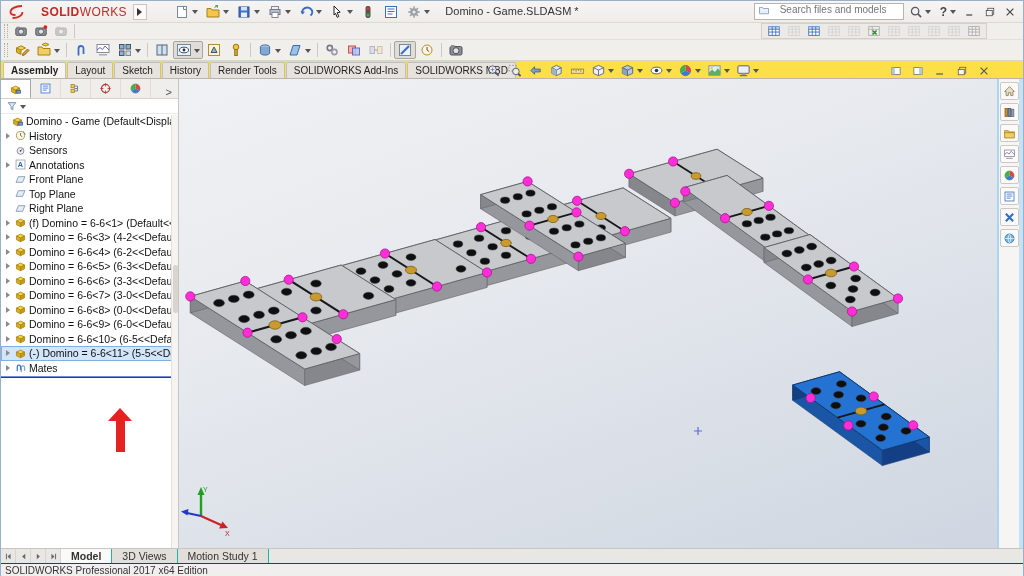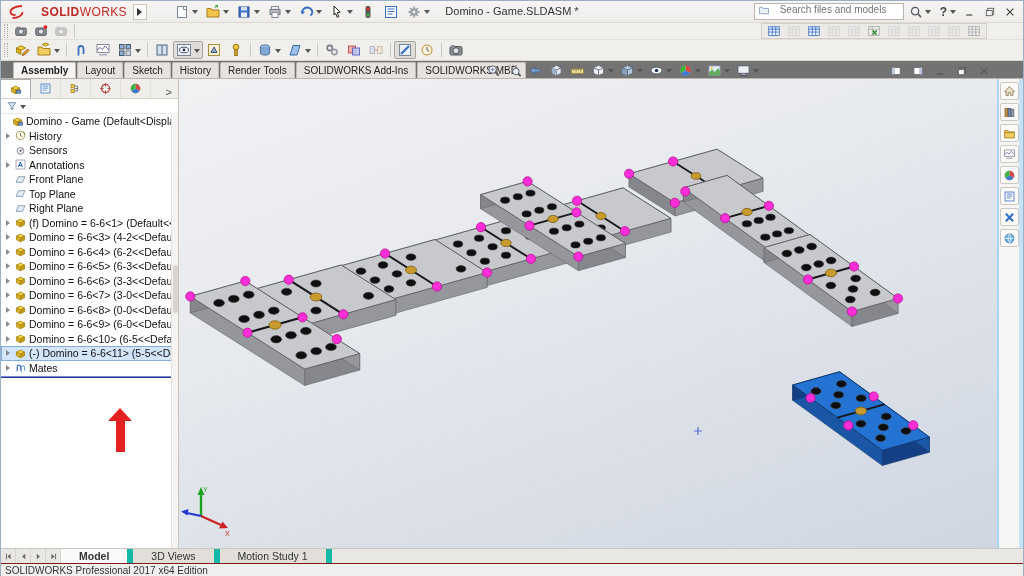--- a/index.html
+++ b/index.html
@@ -21,21 +21,21 @@
 .vsep{width:1px;height:14px;background:#ccc8c2;margin:0 3px;align-self:center}
 .grip{width:4px;height:14px;border-left:1px dotted #b0aca6;border-right:1px dotted #b0aca6;margin:0 3px 0 1px}
 .title-text{position:absolute;left:50%;transform:translateX(-50%);top:4px;font-size:11px;color:#333;white-space:nowrap}
 .tb-right{margin-left:auto;display:flex;align-items:center;gap:2px}
 .searchbox{display:flex;align-items:flex-start;width:150px;height:17px;background:#fff;border:1px solid #b9b5ae;padding:0 3px;gap:10px}
 .searchbox input{border:none;outline:none;flex:1;font-size:10px;color:#888;font-family:inherit;background:transparent;min-width:0}
 .helpq{font-weight:bold;color:#444;font-size:12px;padding:0 1px}
 .row2{height:17px;display:flex;align-items:center;background:#f1efec;border-bottom:1px solid #e3e0db;padding:0 2px}
 .tgroup{display:flex;align-items:center;border:1px solid #d3d0ca;background:#eceae6;padding:0 2px;margin-left:auto;margin-right:34px;height:16px}
 .row3{height:21px;display:flex;align-items:center;background:#f1efec;border-bottom:1px solid #d8d4ce;padding:0 2px}
-.tabrow{height:18px;background:#737373;display:flex;align-items:flex-end;padding-left:12px;position:relative;border-bottom:1px solid #b9b5ae}
+.tabrow{height:18px;background:#fde047;display:flex;align-items:flex-end;padding-left:2px;position:relative;border-bottom:1px solid #b9b5ae}
 .ctab{padding:2px 7px 2px;font-size:10px;color:#222;background:#e6e3de;border:1px solid #c3bfb8;border-bottom:none;margin-right:1px;white-space:nowrap;border-radius:2px 2px 0 0}
 .ctab.active{background:#f6f5f3;font-weight:bold}
 .headsup{position:absolute;left:482px;top:0;display:flex;align-items:center;gap:0}
 .doc-ctl{position:absolute;right:30px;top:1px;display:flex;align-items:center;gap:4px;color:#666}
 .main{display:flex;height:469px;background:#fff}
 .leftpanel{width:178px;position:relative;background:#fff;border-right:1px solid #c8c5c0;overflow:hidden}
 .ptabs{height:20px;display:flex;background:#f0eeea;border-bottom:1px solid #d6d3cd;align-items:flex-end}
 .ptab{width:30px;height:19px;display:inline-flex;align-items:center;justify-content:center;border-right:1px solid #e0ddd7}
 .ptab.active{background:#fff;border-top:1px solid #aaa;border-right:1px solid #aaa}
 .pchevron{margin-left:auto;padding:0 6px;color:#555;font-size:11px}
@@ -53,21 +53,21 @@
 .red-arrow .head{width:0;height:0;border:12px solid transparent;border-bottom:13px solid #e42222;margin:0 auto}
 .red-arrow .shaft{width:9px;height:31px;background:#e42222;margin:0 auto}
 .tree-scroll{position:absolute;right:0;top:36px;bottom:0;width:7px;background:#f5f4f2;border-left:1px solid #e5e2dd}
 .tree-thumb{position:absolute;left:1px;right:0;top:150px;height:48px;background:#d8d5d0;border-radius:2px}
 .viewport{flex:1;position:relative;background:linear-gradient(160deg,#f0f1f3 0%,#e6e9ee 40%,#cfd6e1 100%);overflow:hidden}
 .viewport svg{position:absolute;left:0;top:0}
 .taskpane{width:26px;background:#f6f5f3;border-left:2px solid #a9d6f2;border-right:4px solid #c3e2f6;display:flex;flex-direction:column;align-items:center;padding-top:3px;gap:3px}
 .tp-btn{width:19px;height:18px;display:inline-flex;align-items:center;justify-content:center;border:1px solid #ccc9c3;background:#fbfaf9;border-radius:2px}
 .bottomtabs{height:15px;background:#efedea;border-top:1px solid #c9c5c0;display:flex;align-items:stretch;font-size:10.5px}
 .nav-btn{width:15px;display:inline-flex;align-items:center;justify-content:center;border-right:1px solid #d8d5d0;background:#e9e7e3}
-.btab{padding:0 18px;display:inline-flex;align-items:center;background:#e2dfda;border-right:6px solid #14b8a6;color:#333}
+.btab{padding:0 10px;display:inline-flex;align-items:center;background:#e2dfda;border-right:1px solid #14b8a6;color:#333}
 .btab.active{background:#fbfaf9;font-weight:bold}
 .bt-fill{flex:1;background:#e9e7e3}
 .statusbar{height:14px;background:#f1efed;border-top:1px solid #7f1d1d;display:flex;align-items:center;font-size:10px;color:#333;padding-left:4px}
 .sb-right{margin-left:auto;display:flex;align-items:center;height:100%}
 .sb-item{padding:0 11px;border-left:1px solid #dbd8d3;display:inline-flex;align-items:center;height:100%;white-space:nowrap}
 .sb-gap{width:38px;height:100%;border-left:1px solid #dbd8d3}
 </style>
 </head>
 <body>
 

